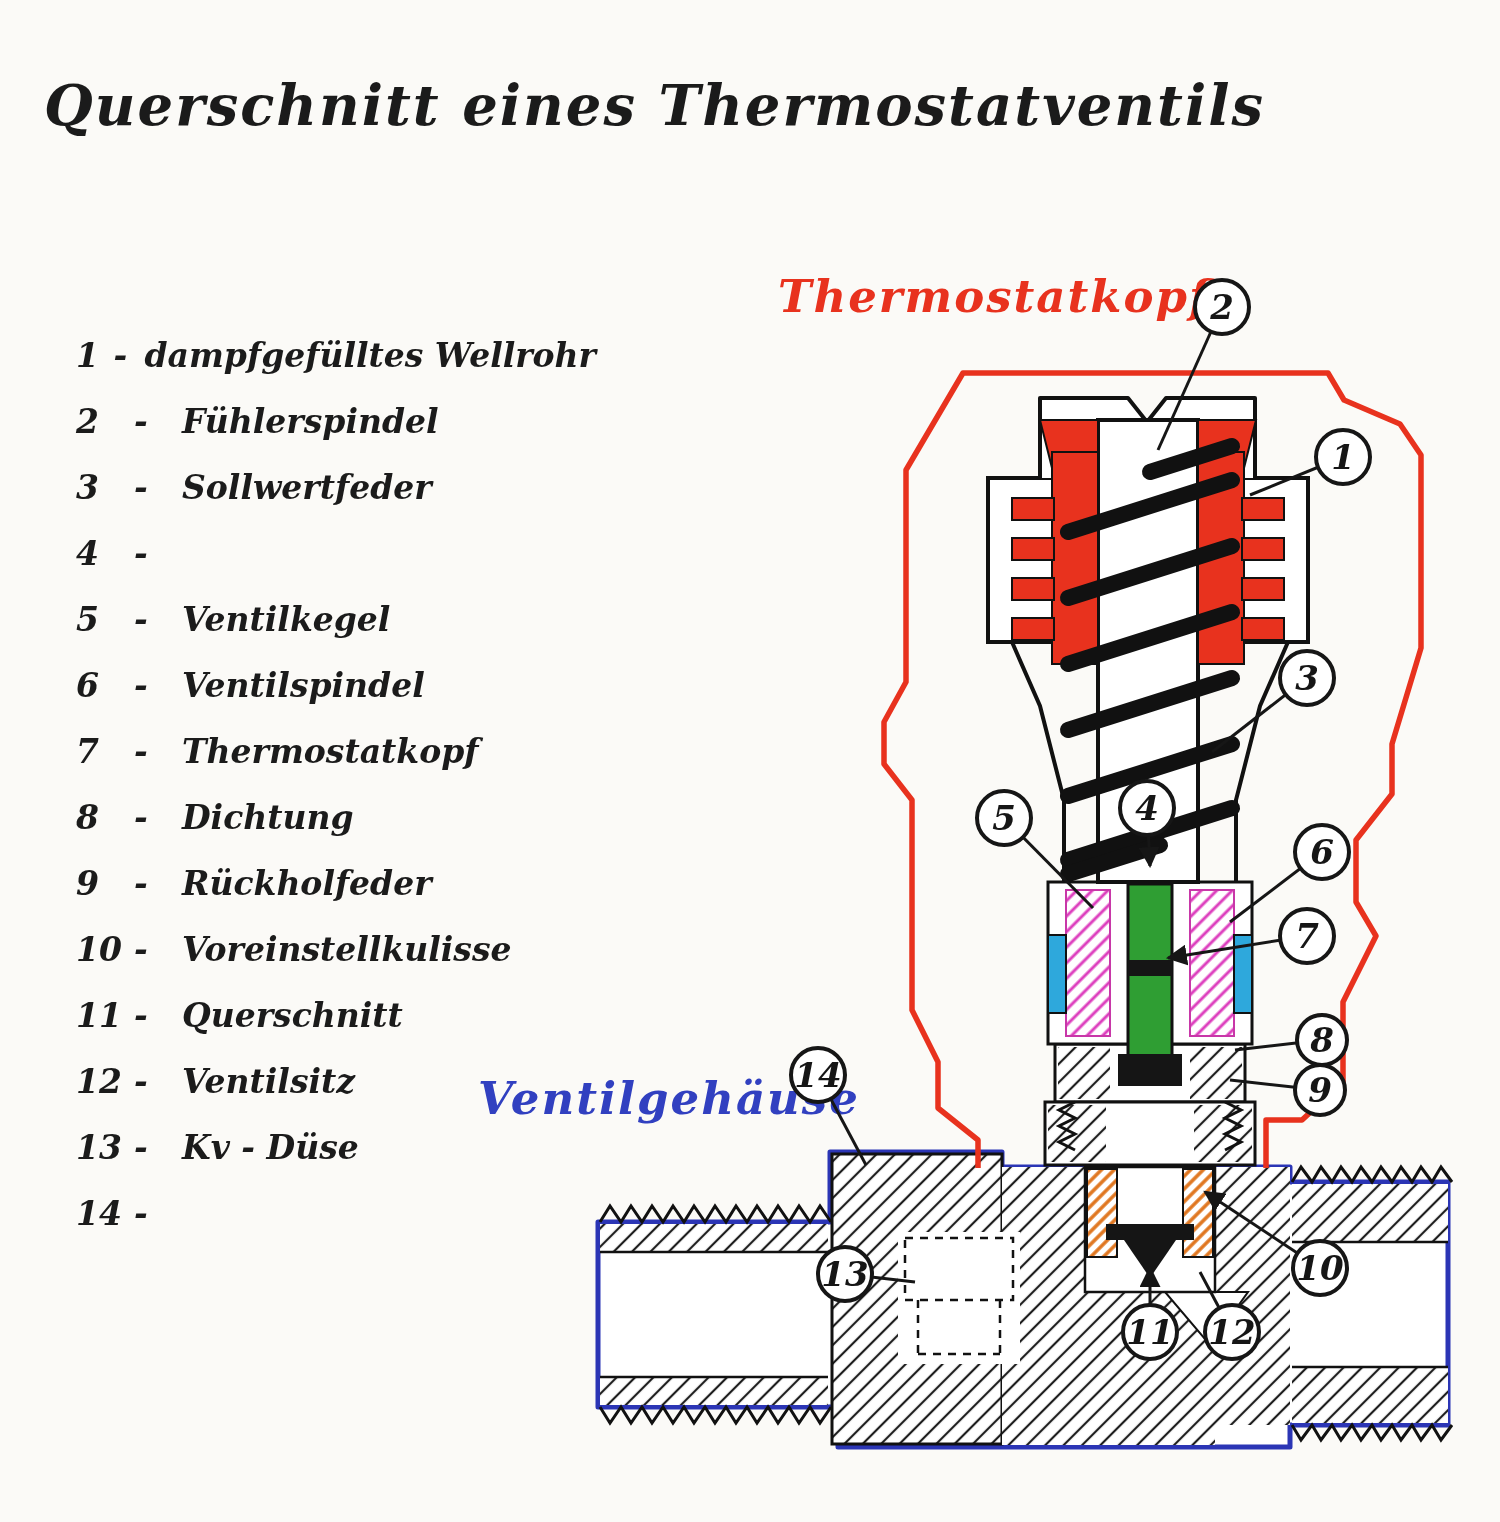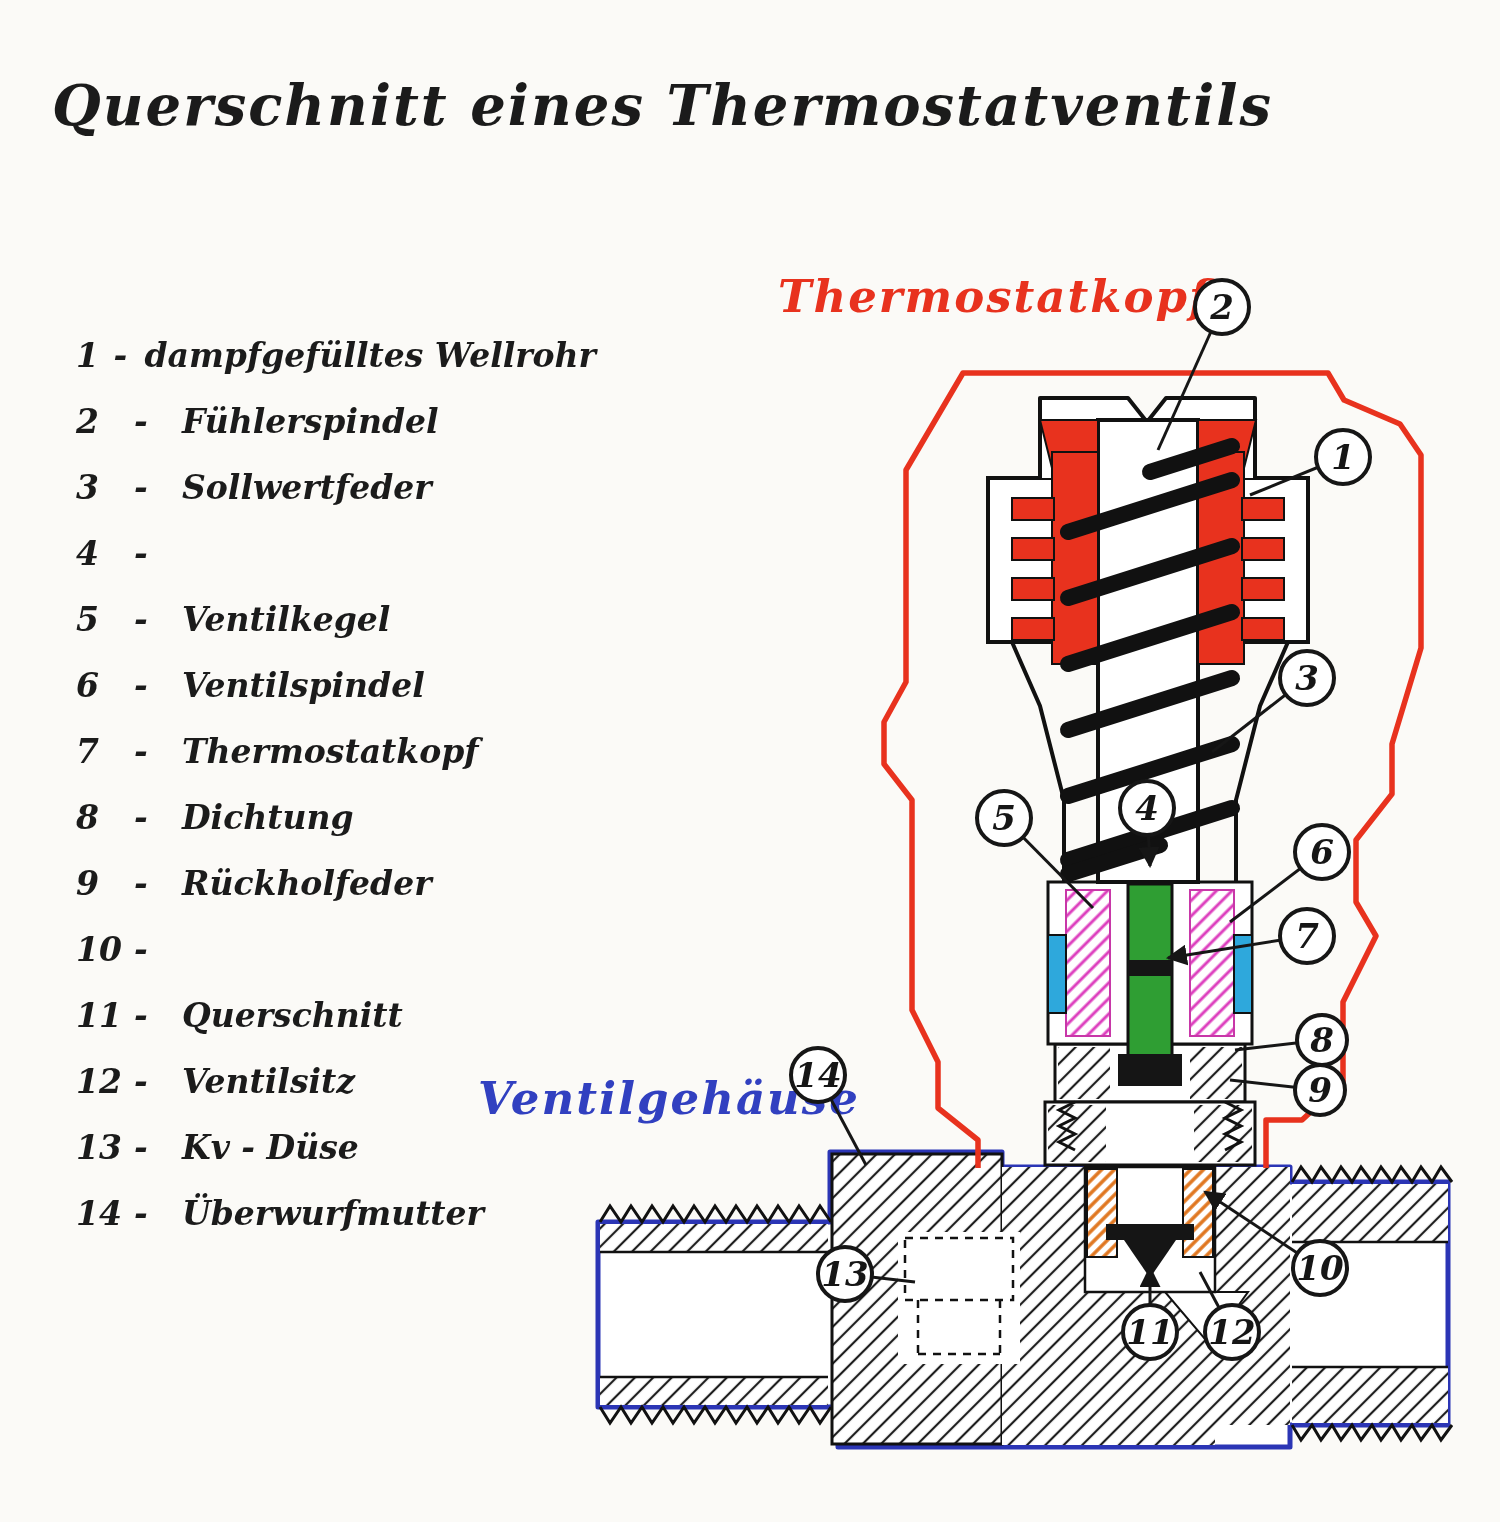--- a/index.html
+++ b/index.html
@@ -5,21 +5,21 @@
   html,body { margin:0; padding:0; }
   body {
     width:1500px; height:1522px;
     background:#fbfaf7;
     font-family:"DejaVu Serif", serif;
     color:#1b1b1b;
     position:relative;
     overflow:hidden;
   }
   #title {
-    position:absolute; left:52px; top:72px;
+    position:absolute; left:44px; top:72px;
     font-size:56px; font-weight:700; font-style:italic;
     letter-spacing:2px;
     text-align:right;
   }
   #legend { position:absolute; left:76px; top:336px; width:520px; }
   .legend-row { display:flex; align-items:baseline; height:66px; font-size:33px; font-style:italic; font-weight:700; }
   .legend-num { width:58px; }
   .legend-dash { width:48px; }
   .legend-label { white-space:nowrap;font-style:italic; }
   #label-head {
@@ -87,40 +87,40 @@
       <span class="legend-label">Dichtung</span>
     </div>
   <div class="legend-row">
       <span class="legend-num">9</span>
       <span class="legend-dash">-</span>
       <span class="legend-label">Rückholfeder</span>
     </div>
   <div class="legend-row">
       <span class="legend-num">10</span>
       <span class="legend-dash">-</span>
+      <span class="legend-label">Voreinstellkulisse</span>
     </div>
   <div class="legend-row">
       <span class="legend-num">11</span>
       <span class="legend-dash">-</span>
       <span class="legend-label">Querschnitt</span>
     </div>
   <div class="legend-row">
       <span class="legend-num">12</span>
       <span class="legend-dash">-</span>
       <span class="legend-label">Ventilsitz</span>
     </div>
   <div class="legend-row">
       <span class="legend-num">13</span>
       <span class="legend-dash">-</span>
       <span class="legend-label">Kv - Düse</span>
     </div>
   <div class="legend-row">
       <span class="legend-num">14</span>
       <span class="legend-dash">-</span>
-      <span class="legend-label">Überwurfmutter</span>
     </div>
 </div>
 
 <div id="label-head">Thermostatkopf</div>
 <div id="label-body">Ventilgehäuse</div>
 
 <svg id="drawing" width="1500" height="1522" viewBox="0 0 1500 1522" xmlns="http://www.w3.org/2000/svg">
   <defs>
     <pattern id="hatchBlack" width="13" height="13" patternUnits="userSpaceOnUse" patternTransform="rotate(45)">
       <rect width="13" height="13" fill="#ffffff"></rect>

